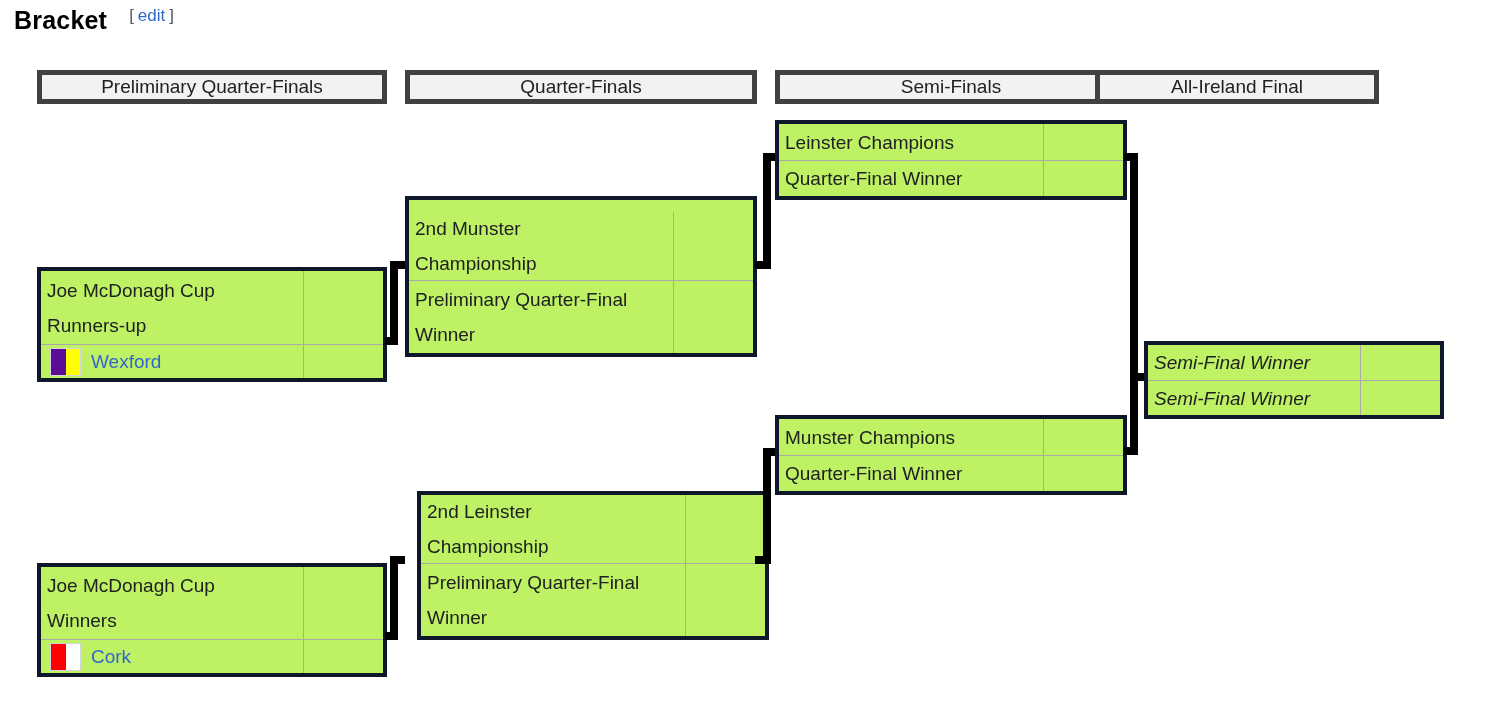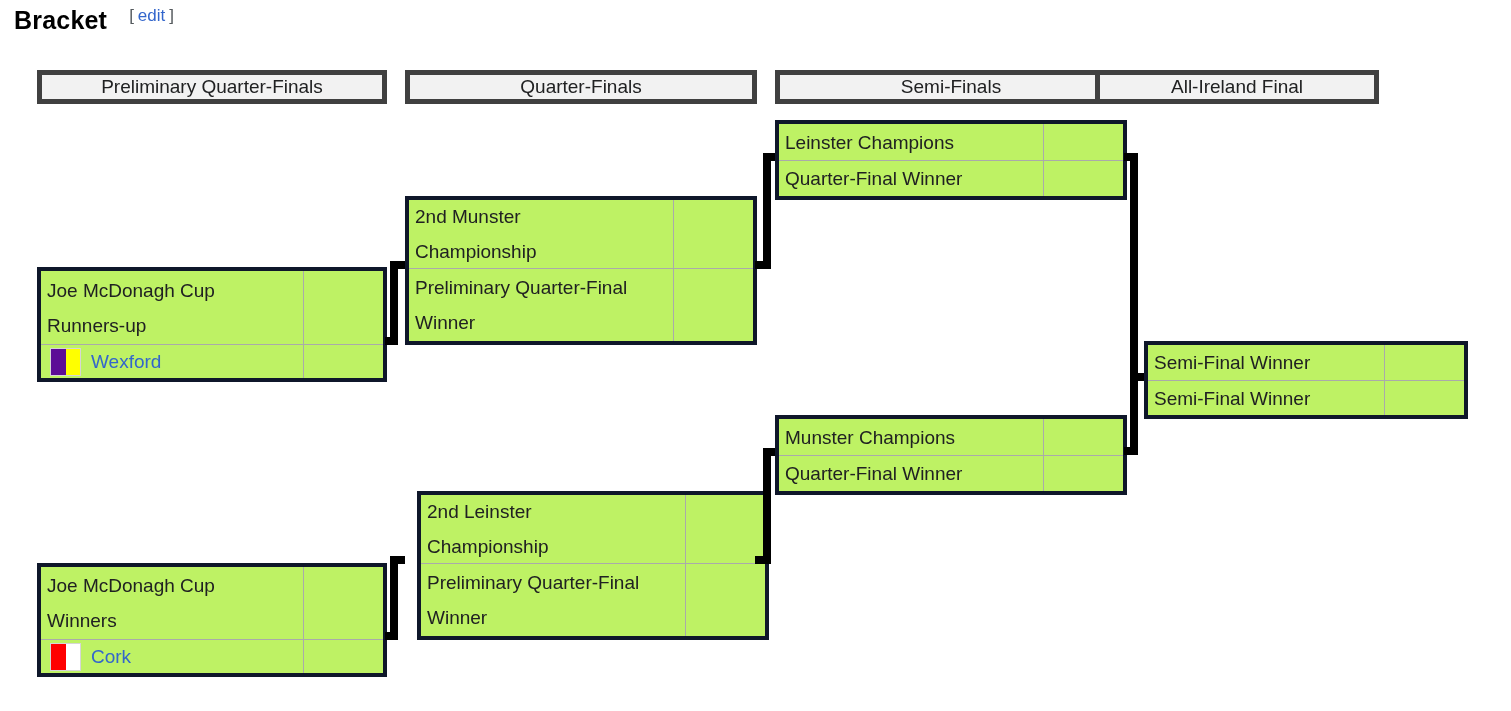--- a/index.html
+++ b/index.html
@@ -94,21 +94,21 @@
           </span>
         <a class="teamlink">Cork</a>
       </div>
       <div class="cell score">
           <span></span>
         </div>
     </div>
   </div>
 
   <div class="match" style="left:405px; top:196px; width:352px;">
-    <div class="row" style="height:68px;">
+    <div class="row" style="height:68px;margin-top:12px;">
       <div class="cell name">
           <span class="nm">2nd Munster
 Championship</span>
         </div>
       <div class="cell score">
           <span></span>
         </div>
     </div>
     <div class="row" style="height:73px;">
       <div class="cell name">
@@ -173,21 +173,21 @@
     <div class="row" style="height:36px;">
       <div class="cell name">
           <span class="nm">Quarter-Final Winner</span>
         </div>
       <div class="cell score">
           <span></span>
         </div>
     </div>
   </div>
 
-  <div class="match" style="left:1144px; top:341px; width:324px;">
+  <div class="match" style="left:1144px; top:341px; width:300px;font-style:italic;">
     <div class="row" style="height:35px;">
       <div class="cell name">
           <span class="nm">Semi-Final Winner</span>
         </div>
       <div class="cell score">
           <span></span>
         </div>
     </div>
     <div class="row" style="height:35px;">
       <div class="cell name">

